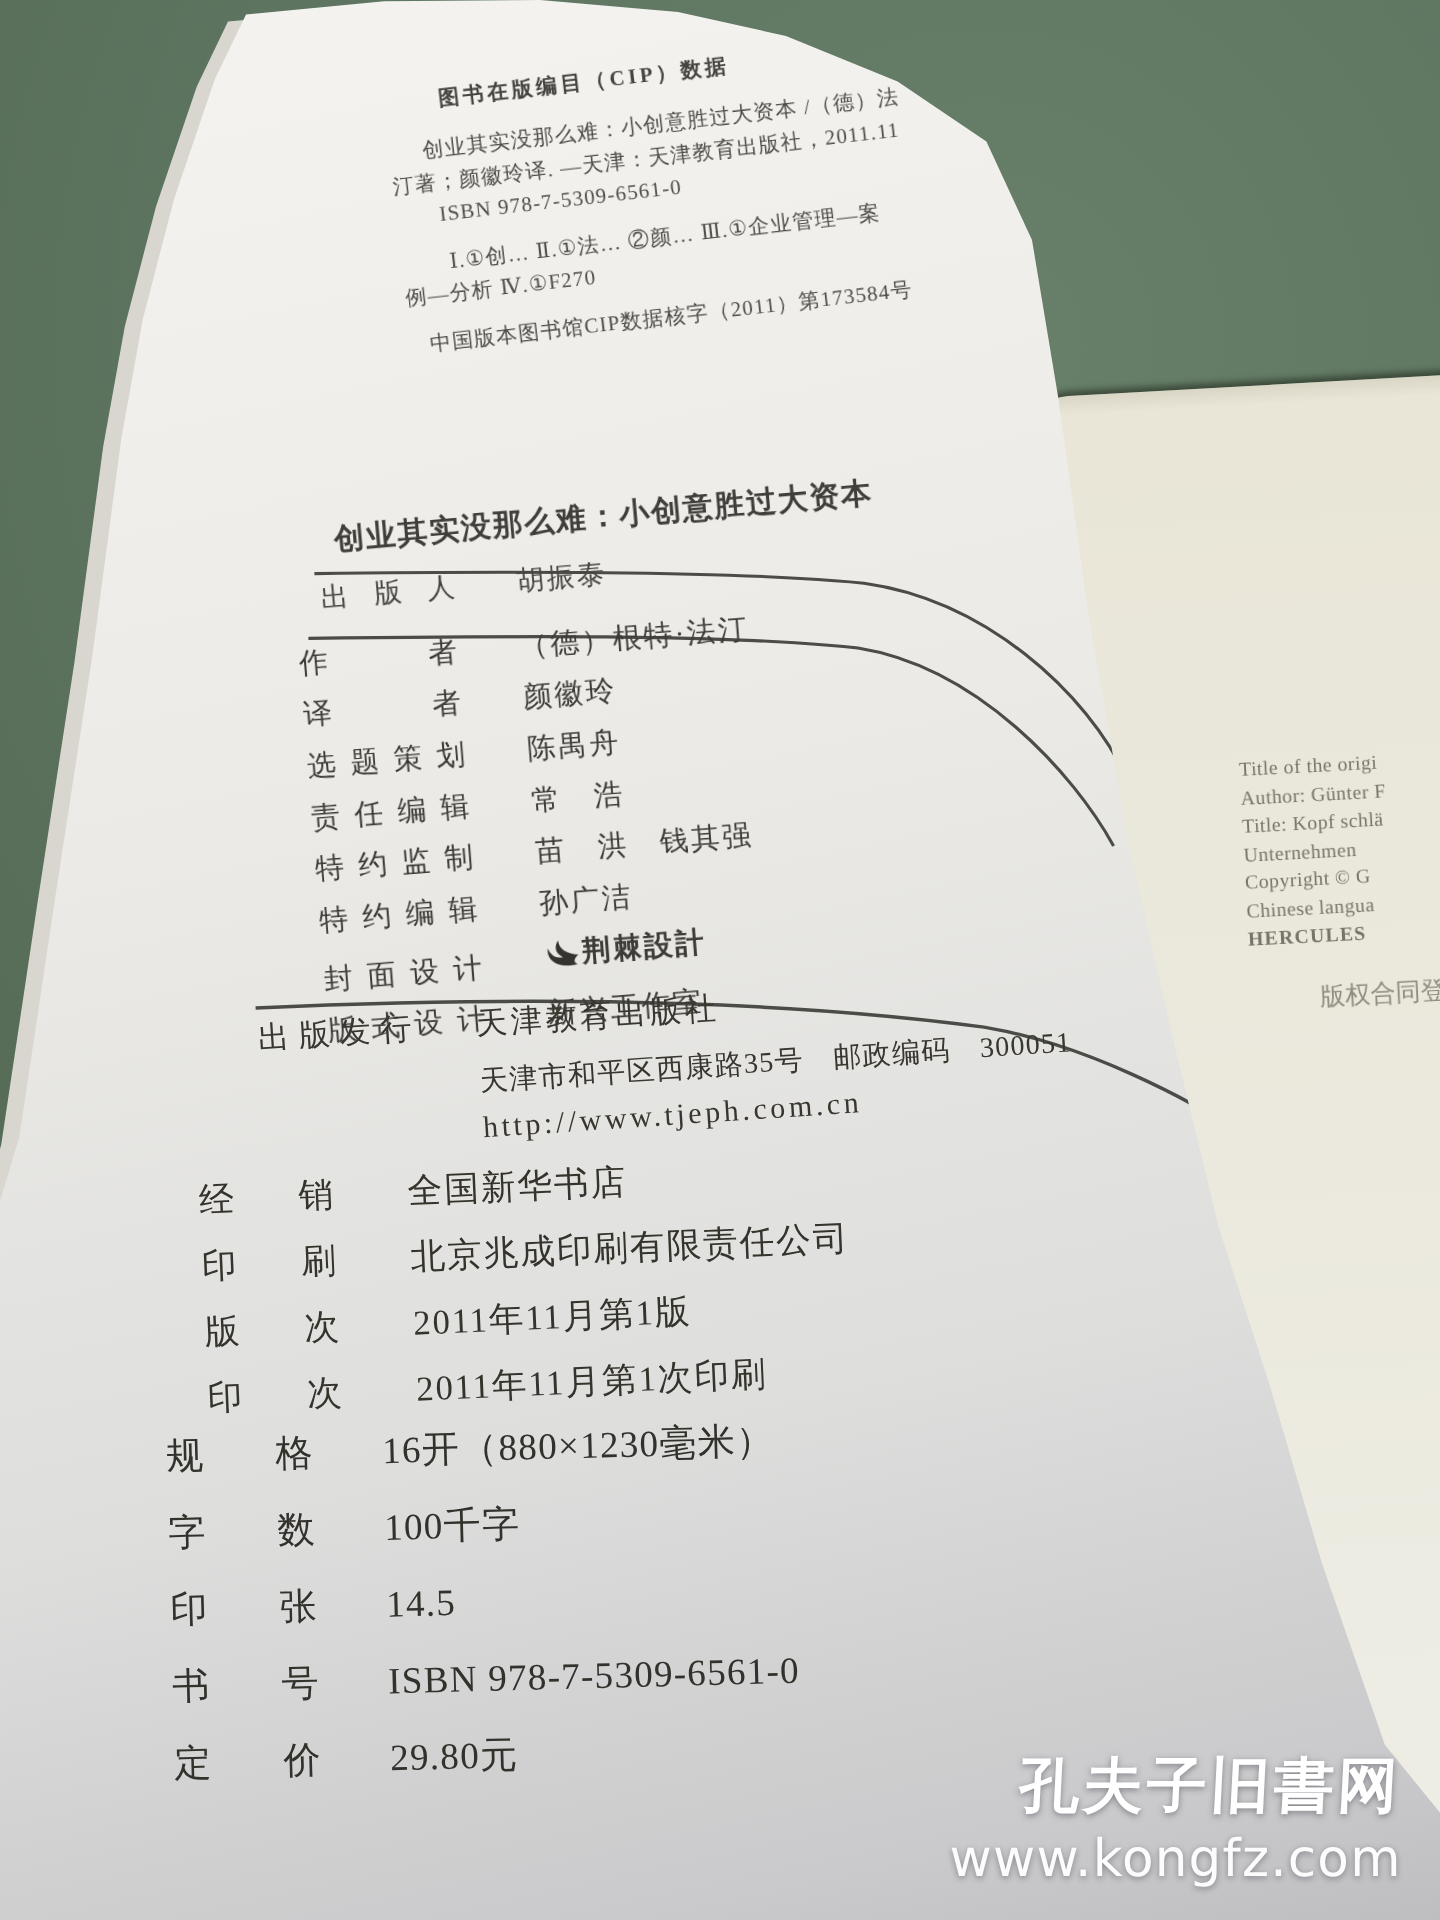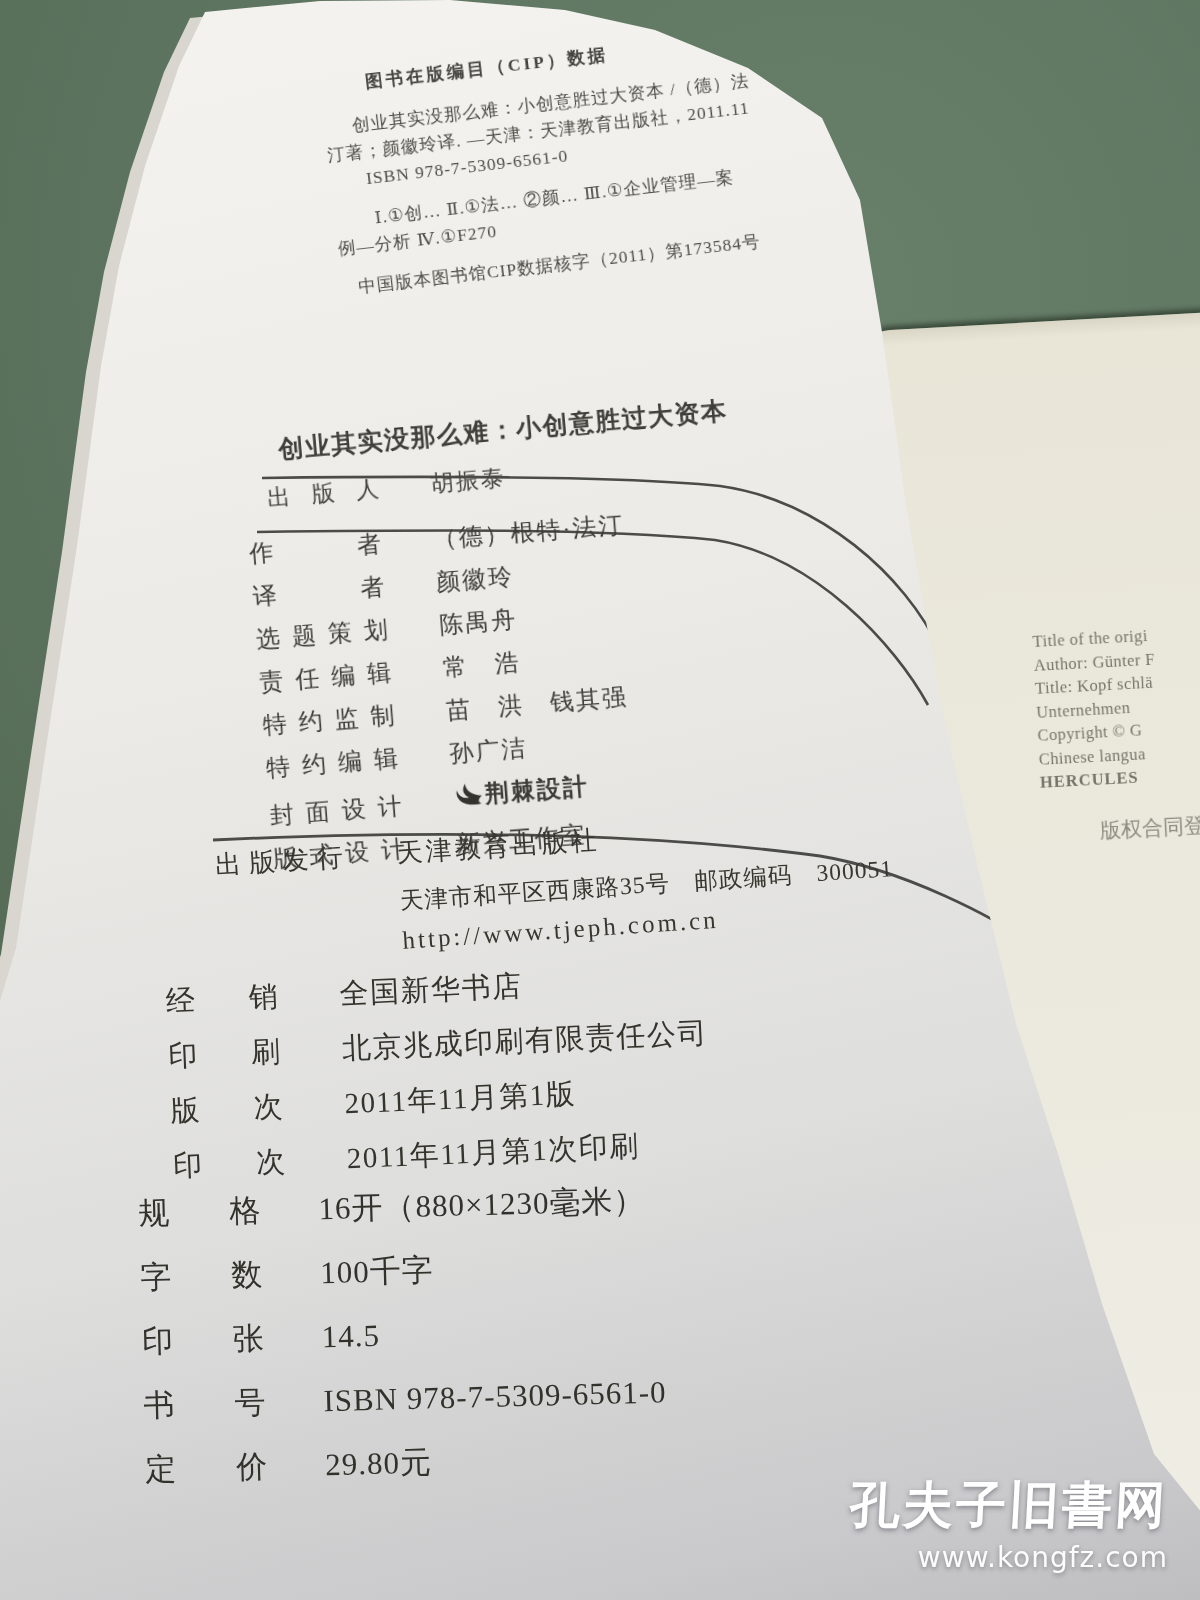--- a/index.html
+++ b/index.html
@@ -67,21 +67,21 @@
   .sales .row{margin-bottom:17px;line-height:38px;}
   .sales .lbl{width:112px;} .sales .val{margin-left:62px;letter-spacing:1.5px;white-space:nowrap;}
   .spec{left:138px;top:1194px;transform:rotate(-1.5deg);font-size:31px;color:#32312b;}
   .spec .row{margin-bottom:24px;line-height:40px;}
   .spec .lbl{width:122px;} .spec .val{margin-left:58px;letter-spacing:1px;white-space:nowrap;}
   
   .watermark{position:absolute;right:32px;bottom:26px;text-align:right;color:#fff;z-index:40;
       text-shadow:0 2px 5px rgba(60,62,74,.5);}
   .wm-cn{font-size:50px;font-weight:bold;letter-spacing:3px;font-family:"DejaVu Serif",serif;
       transform:skewX(-3deg);}
-  .wm-url{font-size:28px;letter-spacing:1px;margin-top:2px;opacity:.96;
+  .wm-url{font-size:43px;letter-spacing:1px;margin-top:2px;opacity:.96;
       font-family:"DejaVu Sans","Liberation Sans",sans-serif;}
 </style>
 </head>
 <body>
 
 <div class="canvas">
 
   <div class="right-page"></div>
 
   <div class="en-block">

